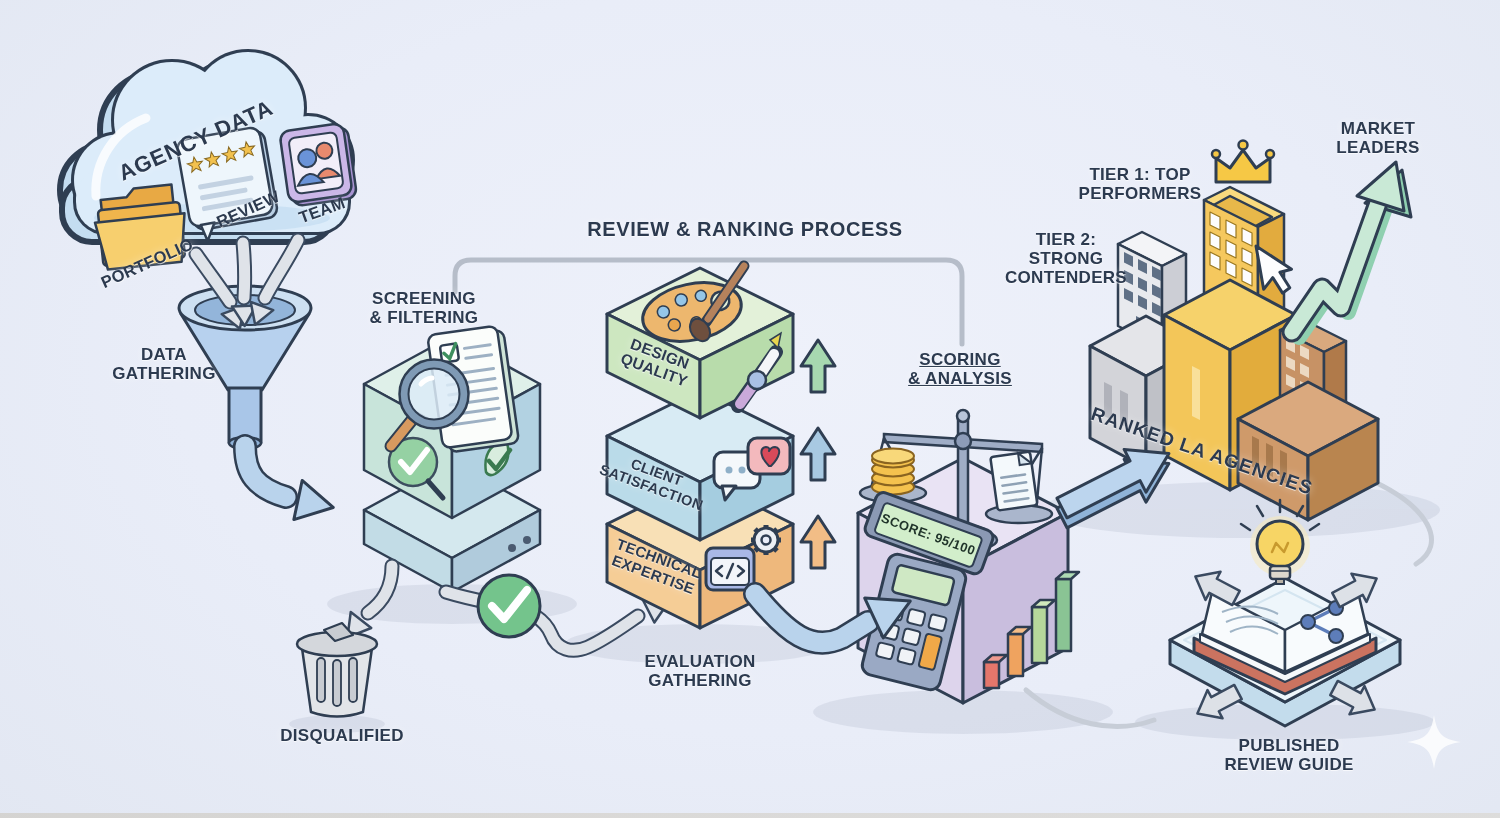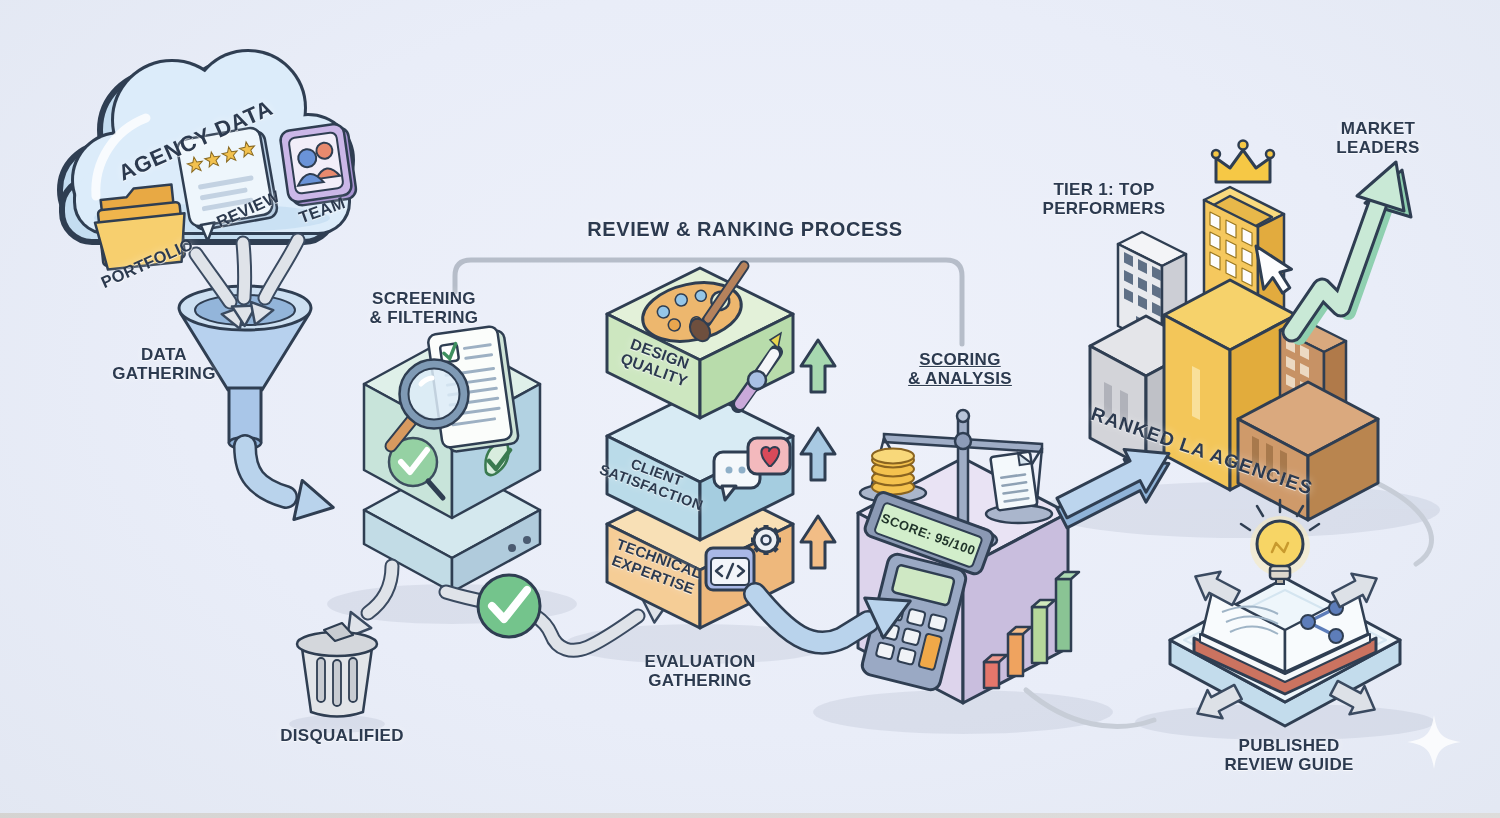--- a/index.html
+++ b/index.html
@@ -542,20 +542,23 @@
 
 <div class="lbl small" style="left:657px;top:362px;transform:translate(-50%,-50%) rotate(20deg);">DESIGN
 QUALITY</div>
 <div class="lbl small" style="left:654px;top:480px;transform:translate(-50%,-50%) rotate(20deg);font-size:14.5px;">CLIENT
 SATISFACTION</div>
 <div class="lbl small" style="left:656px;top:567px;transform:translate(-50%,-50%) rotate(20deg);font-size:15px;">TECHNICAL
 EXPERTISE</div>
 
 <div class="lbl badge" style="left:928px;top:535px;transform:translate(-50%,-50%) rotate(20deg);">SCORE: 95/100</div>
 
-<div class="lbl sec" style="left:1104px;top:184px;transform:translate(-50%,-50%);margin-top:15px;">TIER 1: TOP
+<div class="lbl sec" style="left:1140px;top:184px;transform:translate(-50%,-50%);">TIER 1: TOP
 PERFORMERS</div>
+<div class="lbl sec" style="left:1066px;top:259px;transform:translate(-50%,-50%);">TIER 2:
+STRONG
+CONTENDERS</div>
 <div class="lbl sec" style="left:1378px;top:113px;transform:translate(-50%,-50%);margin-top:25px;">MARKET
 LEADERS</div>
 <div class="lbl big" style="left:1202px;top:451px;transform:translate(-50%,-50%) rotate(19deg);">RANKED LA AGENCIES</div>
 
 <div class="bottom-edge"></div>
 </div>
 
 </body></html>

